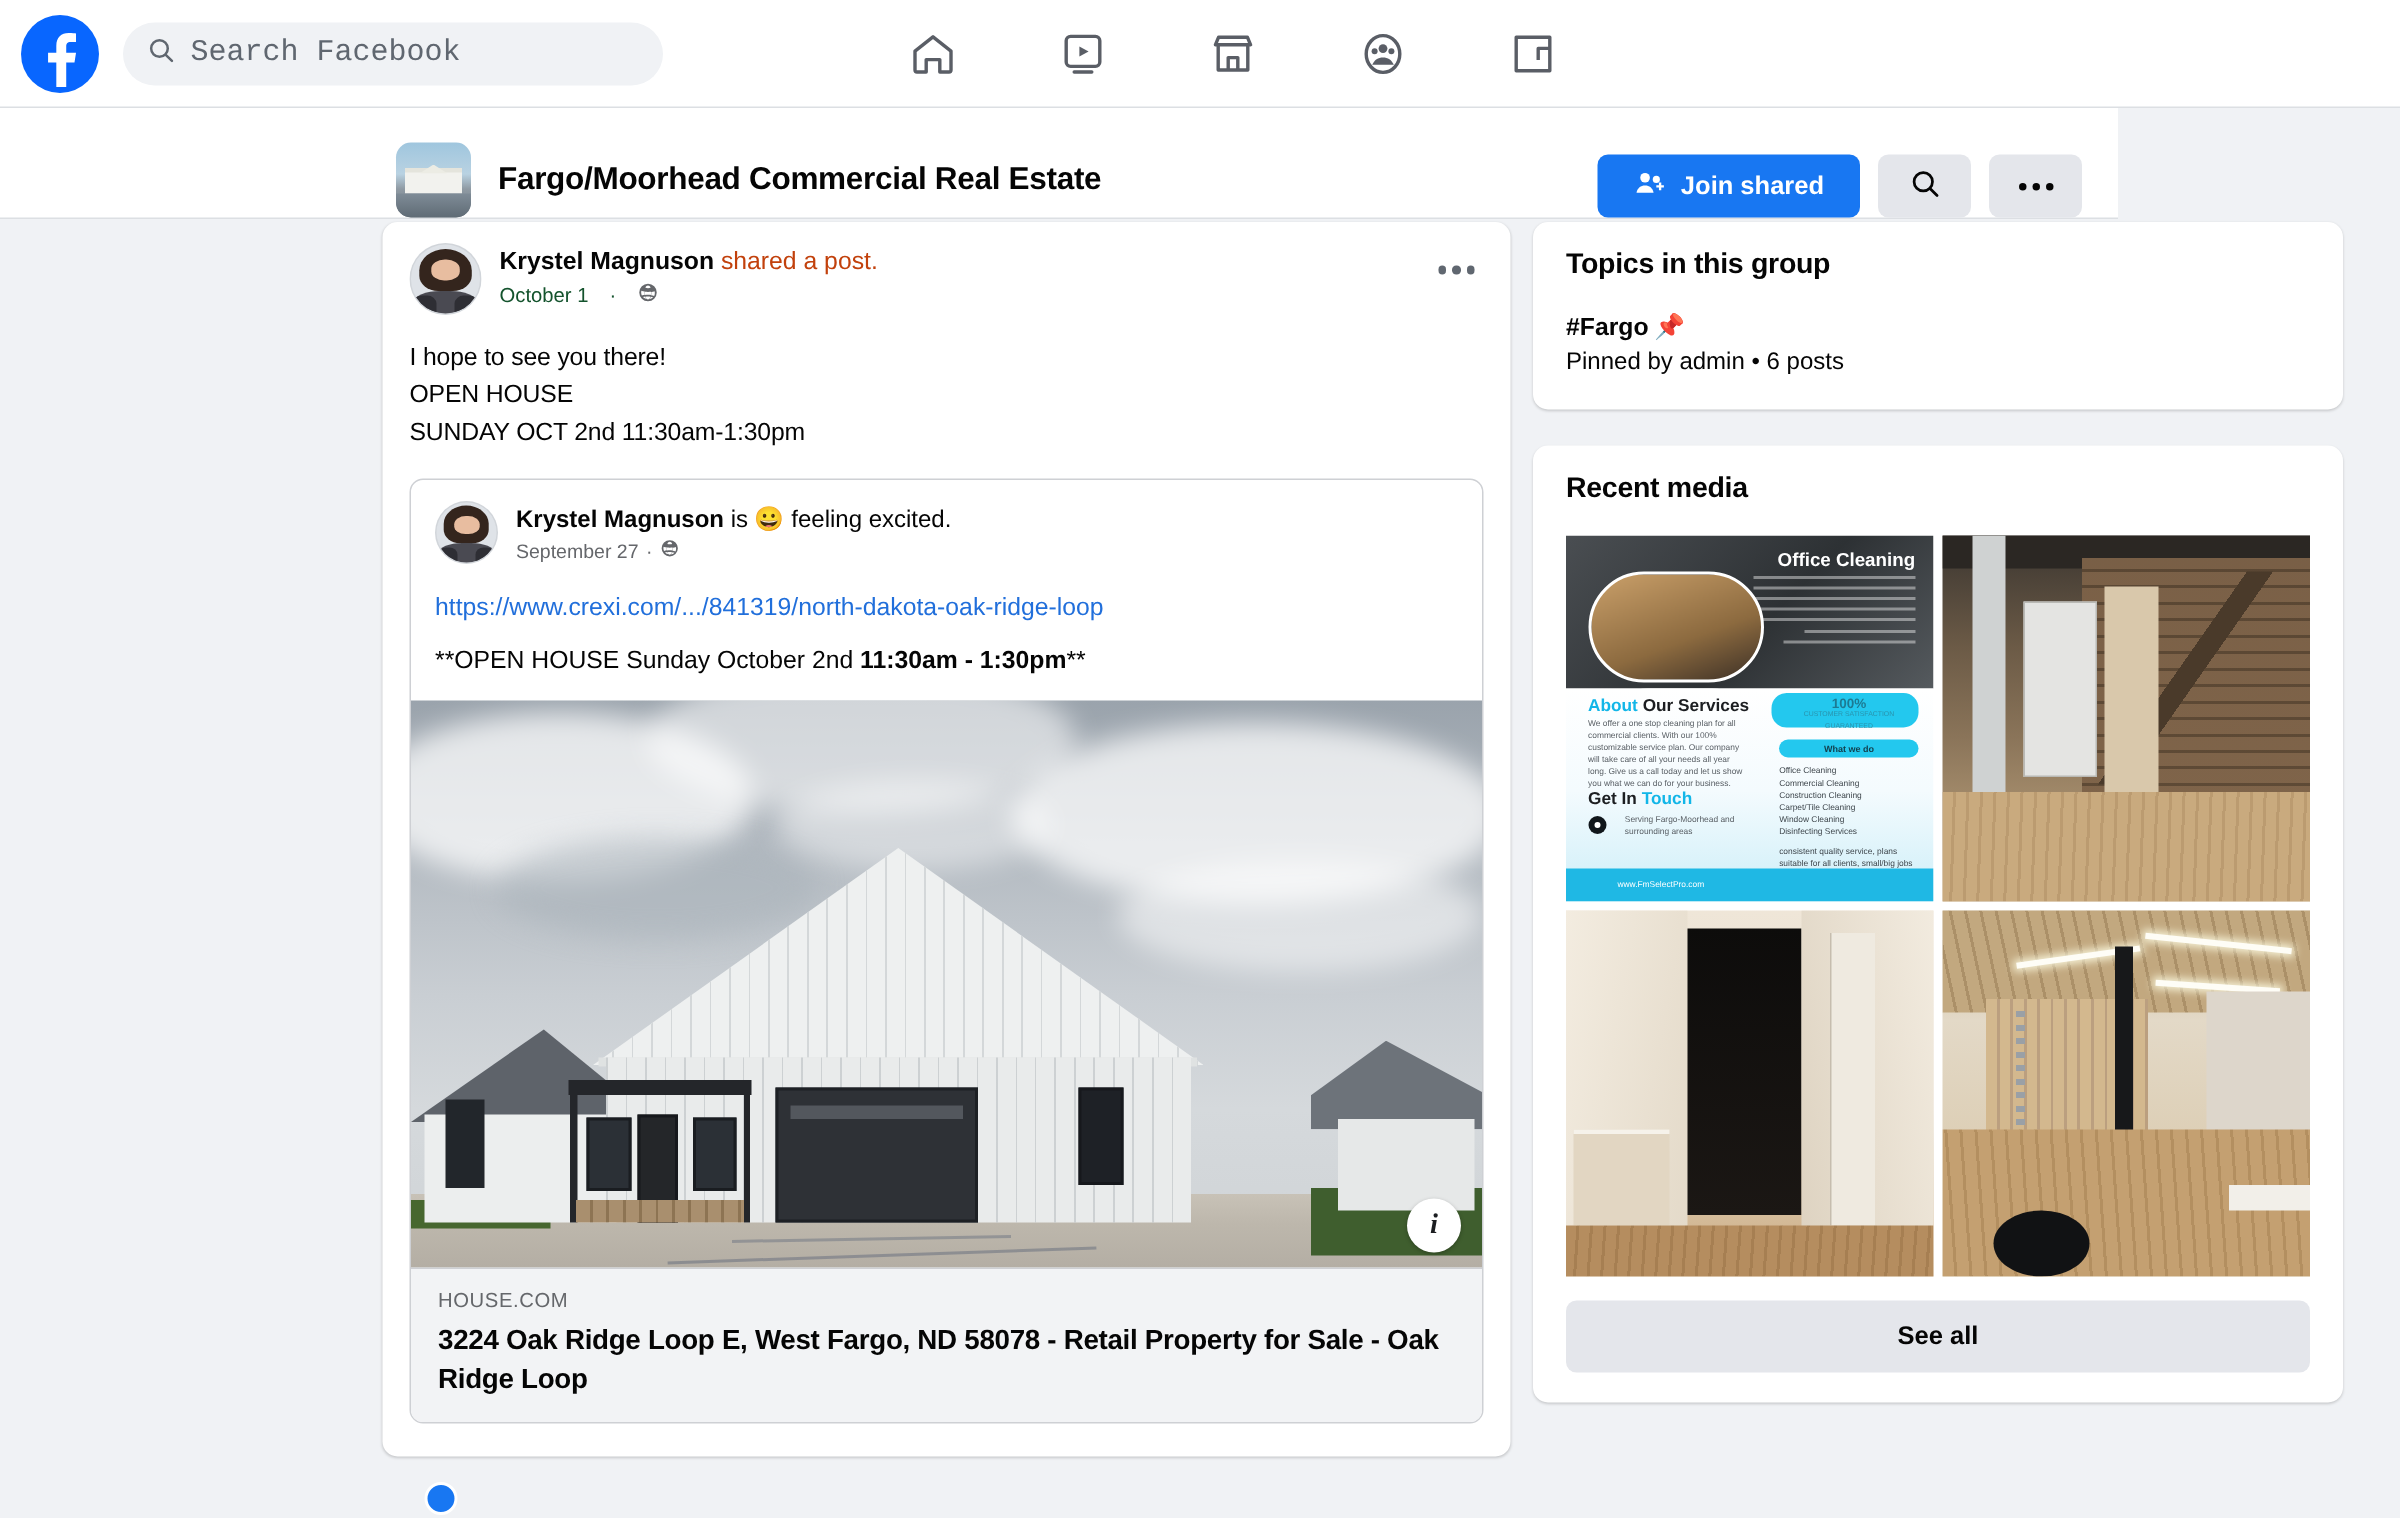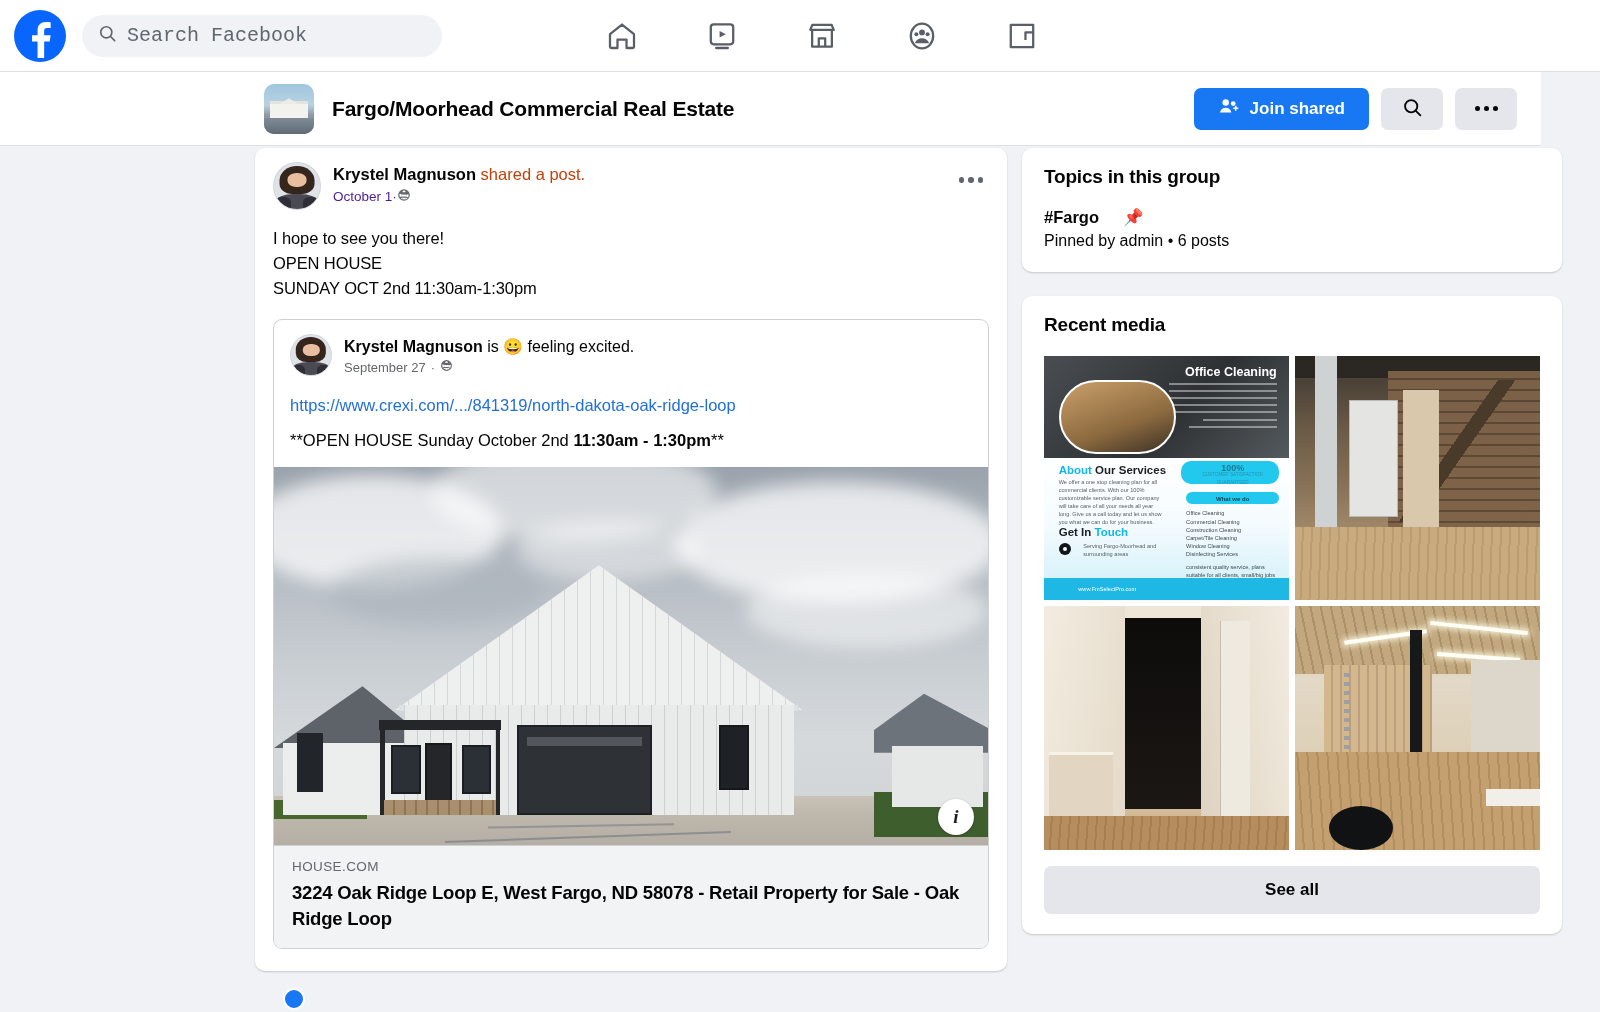--- a/index.html
+++ b/index.html
@@ -44,23 +44,23 @@
   }
   .nav-btn {
     width: 100px; height: 56px;
     display: flex; align-items: center; justify-content: center;
     cursor: pointer; background: transparent; border: none;
   }
   .nav-btn svg { display:block; }
 
   
   .group-header {
-    position: absolute; top: 72px; left: 0; width: 1541px; height: 74px;
+    position: absolute; top: 72px; left: 0; width: 1412px; height: 74px;
     background: #ffffff; border-bottom: 1px solid #dcdfe3;
-    display: flex; align-items: center;
+    display: flex; align-items: flex-end;
   }
   .group-id { display: flex; align-items: center; margin-left: 264px; }
   .group-thumb {
     width: 50px; height: 50px; border-radius: 10px; flex: none;
     overflow: hidden; position: relative;
     background: linear-gradient(180deg,#9fc6de 0%,#b9d2e2 42%,#8f9aa3 62%,#6f7a84 100%);
   }
   .group-thumb .bld {
     position: absolute; left: 12%; bottom: 32%; width: 76%; height: 34%;
     background: #f2f2ee; border-top: 3px solid #e4e4dc;
@@ -144,22 +144,22 @@
     background:#2e2e34; border-radius:40% 40% 0 0;
   }
   .av-shoulder-l { left: 2%; }
   .av-shoulder-r { right: 2%; }
 
   .post-meta { margin-left: 12px; padding-top: 2px; }
   .post-name-line { font-size: 16.5px; line-height: 21px; }
   .post-name-line .nm { font-weight: bold; }
   .post-name-line .act { color: #c2410c; }
   .post-sub {
-    margin-top: 3px; font-size: 13.5px; color: #4c1d95;
-    display: flex; align-items: center; gap: 0;
+    margin-top: 3px; font-size: 13.5px; color: #14532d;
+    display: flex; align-items: center; gap: 14px;
   }
   .globe { display:block; }
 
   .post-menu {
     margin-left: auto; width: 36px; height: 36px; border-radius: 50%;
     display: flex; align-items: center; justify-content: center;
     cursor: pointer; border: none; background: transparent;
   }
   .post-menu .dots-h i { background: #606770; width: 5.5px; height: 5.5px; }
 
@@ -350,21 +350,21 @@
     position: absolute; left: 283px; top: 988px;
     width: 22px; height: 22px; border-radius: 50%;
     background: #1877f2; border: 2px solid #fff;
   }
 
   
   .side-card { padding: 18px 22px 22px 22px; }
   .side-title { font-size: 19px; font-weight: bold; letter-spacing: -0.2px; }
   .topic-name {
     margin-top: 20px; font-size: 16.5px; font-weight: bold;
-    display: flex; align-items: center; gap: 24px;
+    display: flex; align-items: center; gap: 4px;
   }
   .topic-sub { margin-top: 5px; font-size: 16px; color: #050505; }
 
   .media-card { padding: 18px 22px 20px 22px; margin-top: 24px; }
   .media-grid {
     margin-top: 20px; display: grid;
     grid-template-columns: 1fr 1fr; gap: 6px;
   }
   .thumb {
     width: 100%; height: 244px; overflow: hidden;

